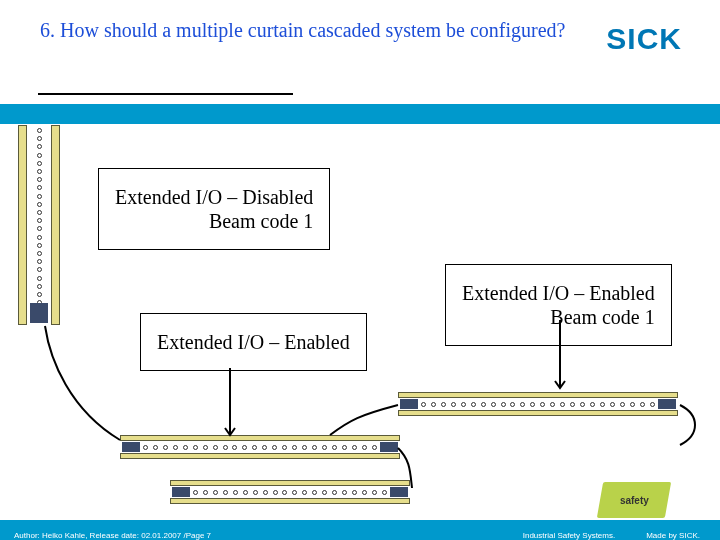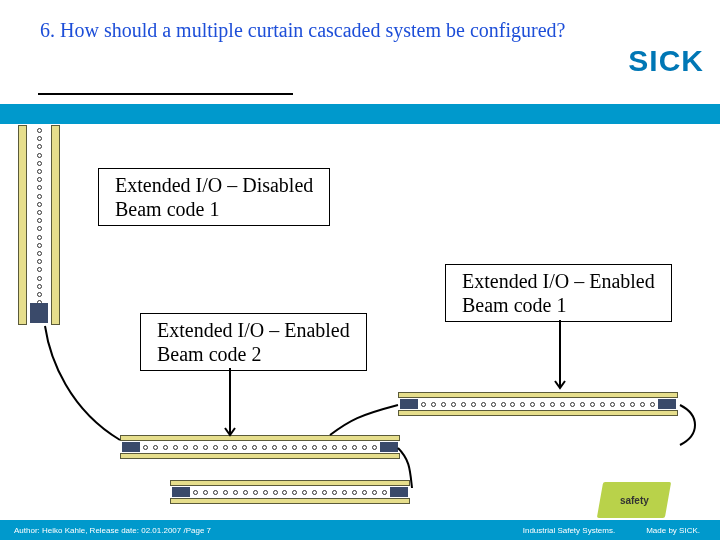--- a/index.html
+++ b/index.html
@@ -1,45 +1,45 @@
 <!DOCTYPE html>
 <html><head>
 <meta charset="utf-8">
 <style>
   * { box-sizing: border-box; margin: 0; padding: 0; }
   html, body { width: 720px; height: 540px; font-family: "Times New Roman", serif; background: #fff; overflow: hidden; }
   .slide { position: relative; width: 720px; height: 540px; }
   .title { position: absolute; left: 40px; top: 18px; font-size: 20px; color: #1d4ed8; line-height: 1.2; width: 620px; }
   .title-underline { position: absolute; left: 38px; top: 93px; width: 255px; height: 2px; background: #000; }
-  .logo { position: absolute; right: 16px; top: 22px; font-family: Arial, sans-serif; font-weight: 900; letter-spacing: 1px; font-size: 30px; color: #0077b5; margin-top: 22px; }
+  .logo { position: absolute; right: 38px; top: 22px; font-family: Arial, sans-serif; font-weight: 900; letter-spacing: 1px; font-size: 30px; color: #0077b5; }
   .blue-bar { position: absolute; left: 0; top: 104px; width: 720px; height: 20px; background: #0099cc; }
 
   
   .vcurtain { position: absolute; width: 42px; }
   .vc-rail { position: absolute; top: 0; bottom: 0; width: 9px; background: #e6de8c; border: 1px solid #5a5a3a; }
   .vc-rail.l { left: 0; }
   .vc-rail.r { right: 0; }
   .vc-dots { position: absolute; left: 12px; right: 12px; top: 3px; bottom: 3px; display: flex; flex-direction: column; justify-content: space-between; align-items: center; }
   .vc-dots span { width: 5px; height: 5px; border: 1px solid #333; border-radius: 50%; background: #fff; }
   .vc-head { position: absolute; width: 18px; height: 20px; background: #3a4a6a; left: 12px; }
 
   
   .hcurtain { position: absolute; height: 24px; }
   .hc-rail { position: absolute; left: 0; right: 0; height: 6px; background: #e6de8c; border: 1px solid #5a5a3a; }
   .hc-rail.t { top: 0; }
   .hc-rail.b { bottom: 0; }
   .hc-dots { position: absolute; left: 3px; right: 3px; top: 7px; bottom: 7px; display: flex; flex-direction: row; justify-content: space-between; align-items: center; }
   .hc-dots span { width: 5px; height: 5px; border: 1px solid #333; border-radius: 50%; background: #fff; }
   .hc-head { position: absolute; height: 10px; width: 18px; background: #3a4a6a; top: 7px; }
 
-  .boxlabel { position: absolute; border: 1px solid #000; padding: 4px 16px; font-size: 20px; text-align: left; background: transparent; line-height: 1.2; }
+  .boxlabel { position: absolute; border: 1px solid #000; padding: 16px 16px; font-size: 20px; text-align: right; background: transparent; line-height: 1.2; }
 
   .cable { position: absolute; stroke: #000; stroke-width: 2; fill: none; }
 
-  .footer-bar { position: absolute; left: 0; bottom: 0; width: 720px; height: 20px; background: #0099cc; display: flex; align-items: center; color: #fff; font-family: Arial, sans-serif; font-size: 8px; }
+  .footer-bar { position: absolute; left: 0; bottom: 0; width: 720px; height: 20px; background: #0099cc; display: flex; align-items: flex-end; color: #fff; font-family: Arial, sans-serif; font-size: 8px; }
   .footer-left { padding-left: 14px; flex: 1; }
   .footer-mid { padding-right: 31px; }
   .footer-right { padding-right: 20px; }
 
   .safety-badge { position: absolute; right: 52px; bottom: 22px; width: 68px; height: 36px; background: #b9d24a; transform: skewX(-10deg); border-radius: 2px; display: flex; align-items: center; justify-content: center; }
   .safety-badge span { transform: skewX(10deg); font-family: Arial, sans-serif; font-size: 10px; font-weight: bold; color: #333; }
 </style>
 </head>
 <body>
 
@@ -87,21 +87,20 @@
     <div>Beam code 1</div>
   </div>
 
   <div class="boxlabel" style="left:445px; top:264px;">
     <div>Extended I/O – Enabled</div>
     <div>Beam code 1</div>
   </div>
 
   <div class="boxlabel" style="left:140px; top:313px;">
     <div>Extended I/O – Enabled</div>
-    <div>Beam code 2</div>
   </div>
 
   <div class="hcurtain" style="left:398px; top:392px; width:280px;">
     <div class="hc-rail t"></div>
       <div class="hc-rail b"></div>
     <div class="hc-dots">
       <span></span>
         <span></span>
         <span></span>
         <span></span>

